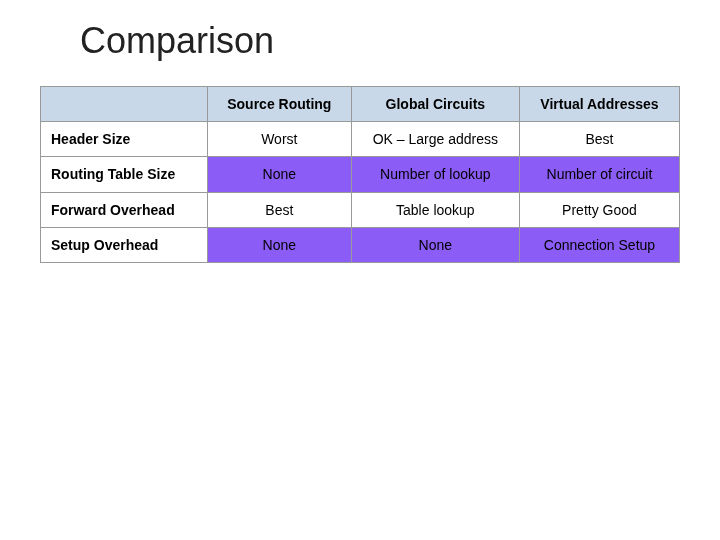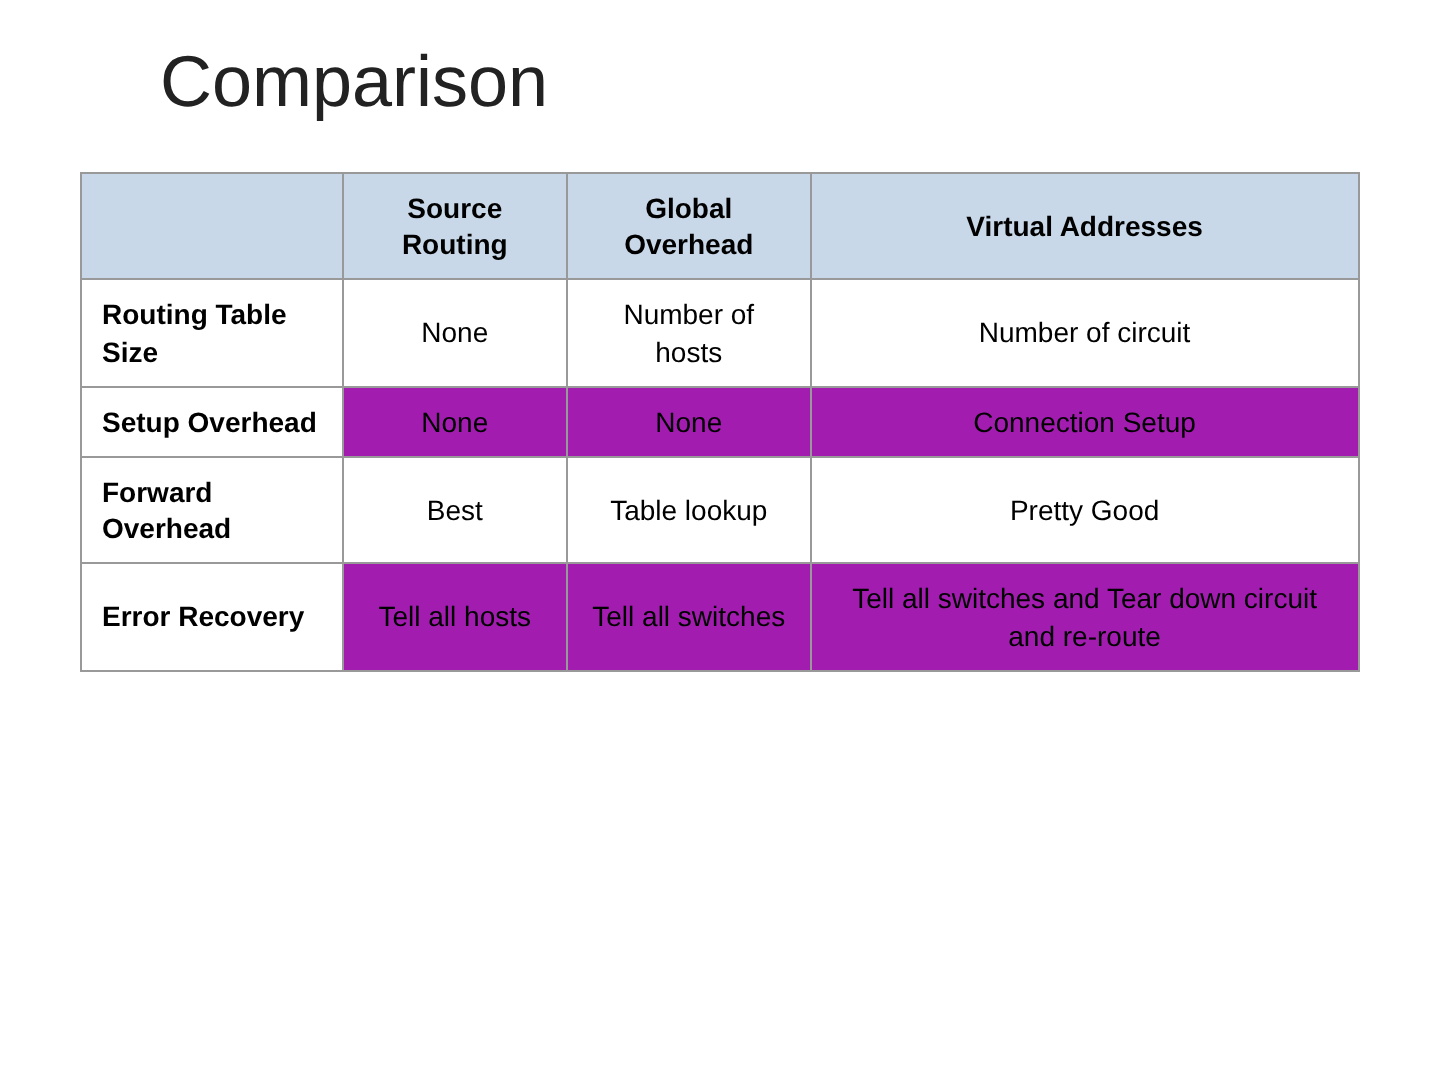--- a/index.html
+++ b/index.html
@@ -61,21 +61,21 @@
       background-color: #c8d8e8;
     }
 
     tbody tr td:first-child {
       font-weight: bold;
       text-align: left;
       background-color: #ffffff;
     }
 
     tbody tr td {
-      background-color: #a21caf;
+      background-color: #8b5cf6;
     }
 
     tbody tr:nth-child(odd) td {
       background-color: #ffffff;
     }
 
     .header-row th:first-child {
       background-color: #c8d8e8;
       border: 1px solid #999;
     }
@@ -85,45 +85,45 @@
 
 <div class="page">
   <h1 class="page-title">Comparison</h1>
 
   <div class="table-container">
     <table>
       <thead>
         <tr class="header-row">
           <th></th>
           <th>Source Routing</th>
-          <th>Global Overhead</th>
+          <th>Global Circuits</th>
           <th>Virtual Addresses</th>
         </tr>
       </thead>
       <tbody>
         <tr>
+          <td>Header Size</td>
+          <td>Worst</td>
+          <td>OK – Large address</td>
+          <td>Best</td>
+        </tr>
+        <tr>
           <td>Routing Table Size</td>
           <td>None</td>
-          <td>Number of hosts</td>
+          <td>Number of lookup</td>
           <td>Number of circuit</td>
-        </tr>
-        <tr>
-          <td>Setup Overhead</td>
-          <td>None</td>
-          <td>None</td>
-          <td>Connection Setup</td>
         </tr>
         <tr>
           <td>Forward Overhead</td>
           <td>Best</td>
           <td>Table lookup</td>
           <td>Pretty Good</td>
         </tr>
         <tr>
-          <td>Error Recovery</td>
-          <td>Tell all hosts</td>
-          <td>Tell all switches</td>
-          <td>Tell all switches and Tear down circuit and re-route</td>
+          <td>Setup Overhead</td>
+          <td>None</td>
+          <td>None</td>
+          <td>Connection Setup</td>
         </tr>
       </tbody>
     </table>
   </div>
 </div>
 
 </body></html>

